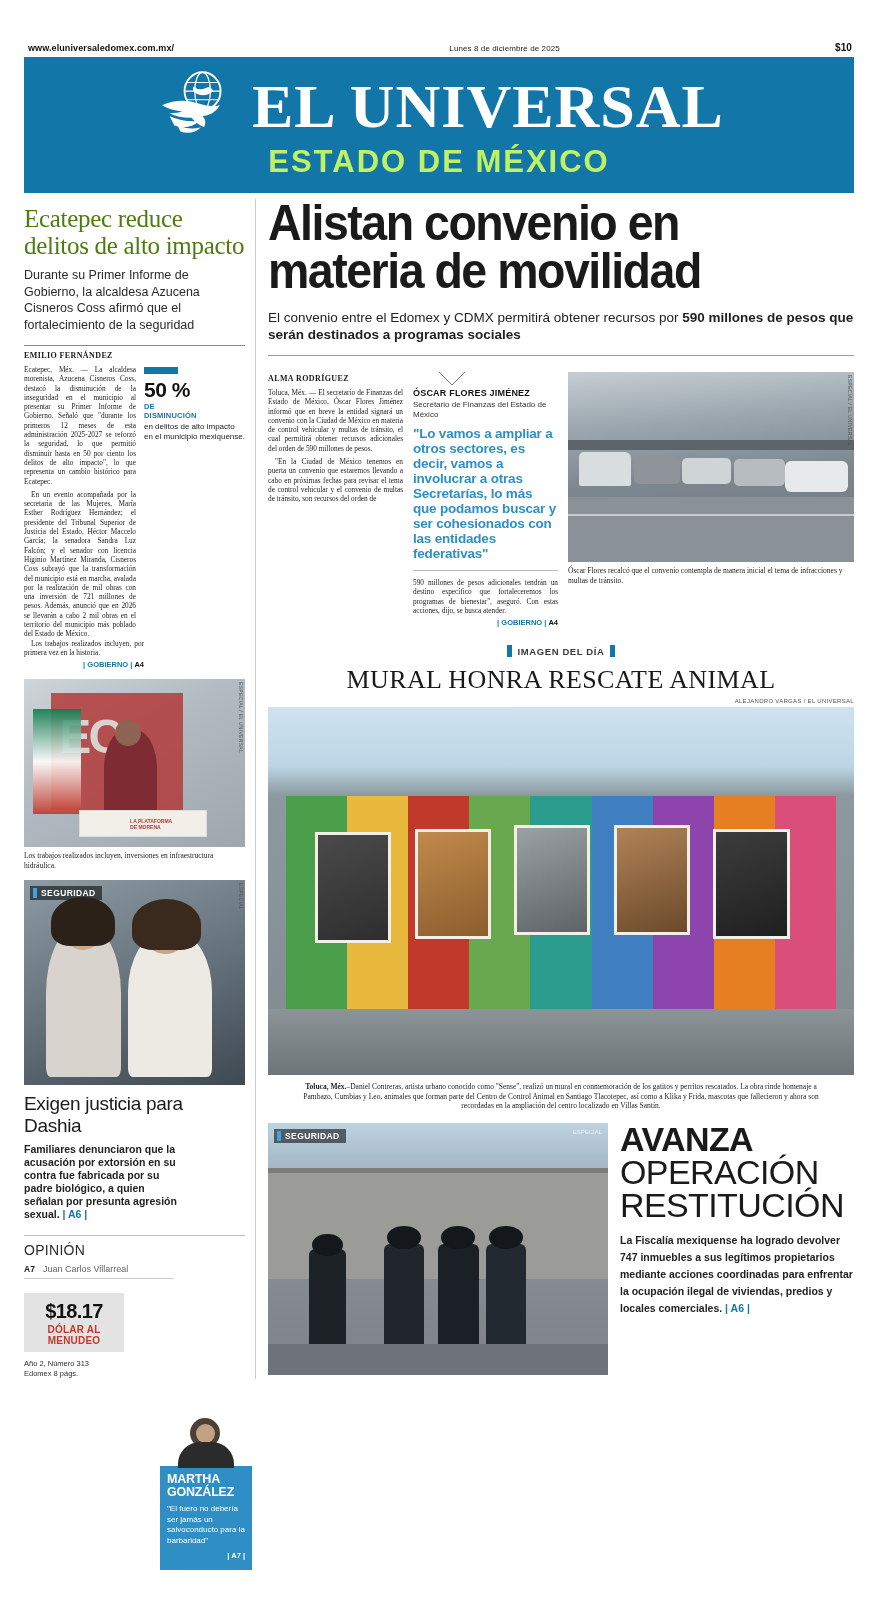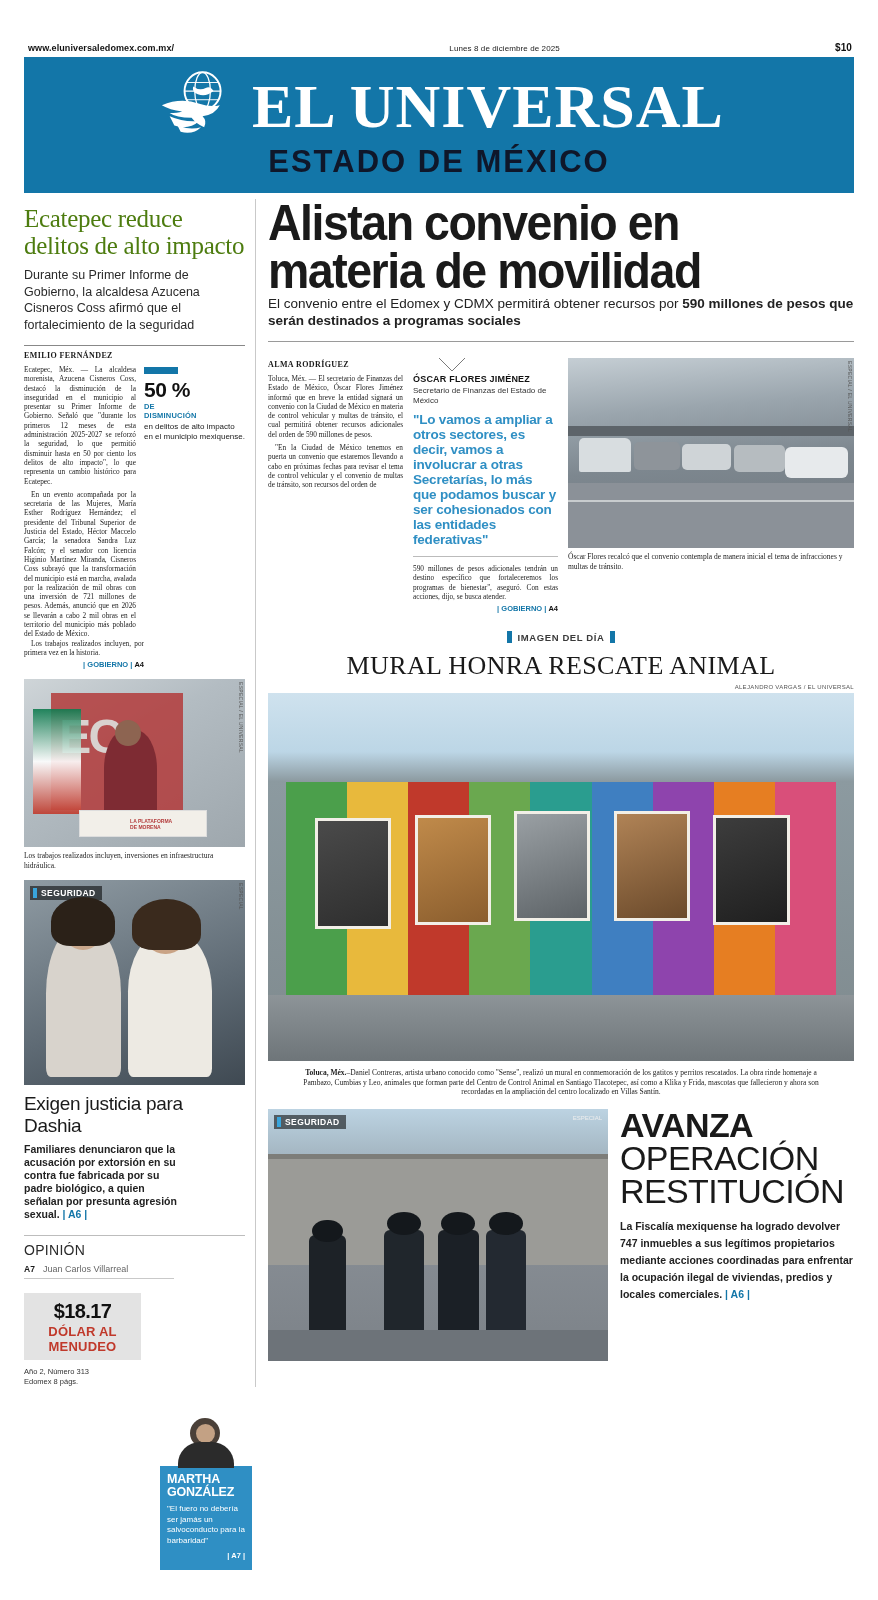--- a/index.html
+++ b/index.html
@@ -38,21 +38,21 @@
     font-size: 62px;
     color: #ffffff;
     letter-spacing: 1px;
     line-height: .95;
     white-space: nowrap;
   }
   .mast-sub {
     font-family: "Liberation Sans", sans-serif;
     font-weight: bold;
     font-size: 31px;
-    color: #0f172a;
+    color: #bef264;
     letter-spacing: 2px;
     margin-top: 2px;
   }
   .cols { display: flex; }
 
   .serif { font-family: "Liberation Serif", serif; }
   .body-txt {
     font-family: "Liberation Serif", serif;
     font-size: 7.3px; line-height: 9.3px;
     text-align: justify;
@@ -116,42 +116,42 @@
     color: #1a1a1a; margin-top: 8px;
   }
   .dashia-sum { font-size: 10.5px; line-height: 13px; font-weight: bold; color: #222; margin-top: 6px; }
 
   .opinion-word { font-size: 14px; font-weight: 300; letter-spacing: .3px; color: #2b2b2b; margin-top: 6px; }
   .opinion-line { display: flex; align-items: baseline; gap: 8px; margin-top: 6px; padding-bottom: 4px; border-bottom: 1px solid #c9c9c9; }
   .opinion-line .pgnum { font-size: 8.5px; font-weight: bold; }
   .opinion-line .auth { font-size: 9px; color: #666; }
 
   .dollar {
-    background: #e3e3e3; width: 117px; padding: 7px 4px 6px;
+    background: #e3e3e3; width: 100px; padding: 7px 4px 6px;
     text-align: center; margin-top: 14px;
   }
   .dollar .v { font-size: 20px; font-weight: bold; letter-spacing: -.6px; color: #111; }
-  .dollar .l { font-size: 13px; font-weight: bold; color: #c0392b; letter-spacing: .2px; margin-top: 1px; }
+  .dollar .l { font-size: 10px; font-weight: bold; color: #c0392b; letter-spacing: .2px; margin-top: 1px; }
   .imprint { font-size: 7.5px; line-height: 10px; color: #333; margin-top: 7px; }
 
   .martha {
     position: absolute; width: 92px;
     background: #2f8fc4; color: #fff; padding: 7px 7px 10px;
   }
   .martha .nm { font-size: 12.5px; font-weight: bold; line-height: 13px; letter-spacing: -.2px; }
   .martha .q { font-size: 8px; line-height: 10.5px; margin-top: 5px; }
   .martha .pg { font-size: 7.5px; font-weight: bold; color: #fff; text-align: right; margin-top: 5px; }
 
   
   .main-hl {
     font-size: 50px; font-weight: bold; line-height: 48px;
     letter-spacing: -1.6px; color: #1a1a1a;
     transform: scaleX(.93); transform-origin: left;
   }
-  .main-sum { font-size: 13.5px; line-height: 17px; color: #222; }
+  .main-sum { font-size: 13.5px; line-height: 17px; color: #222; margin-top: 14px; }
   .main-sum b { font-weight: bold; }
 
   .story3 { display: flex; gap: 10px; margin-top: 16px; }
   .s3a { width: 135px; flex: none; }
   .s3b { width: 145px; flex: none; }
   .s3c { flex: 1; }
 
   .quotebox { position: relative; padding-top: 16px; }
   .quotebox .notch { position: absolute; top: 0; left: 26px; width: 26px; height: 13px; }
   .q-name { font-size: 9px; font-weight: bold; letter-spacing: .2px; color: #111; }

